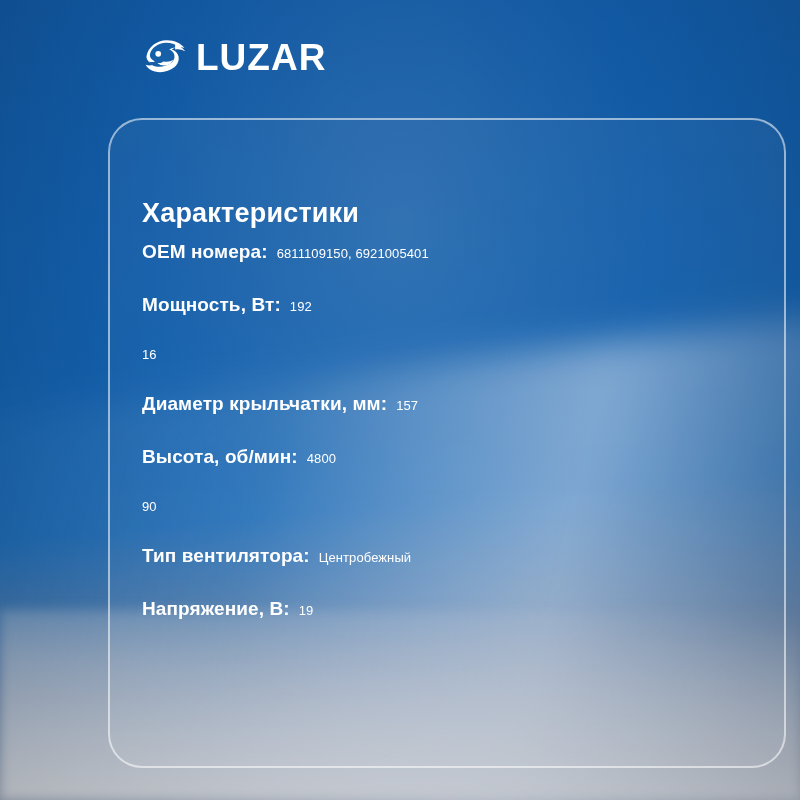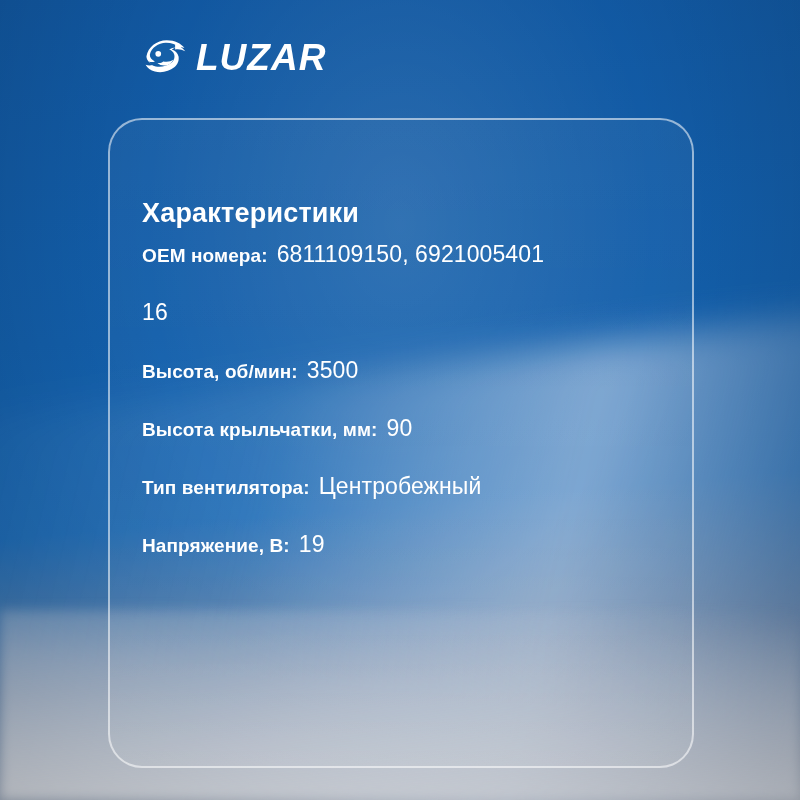--- a/index.html
+++ b/index.html
@@ -61,34 +61,33 @@
     height: 56px;
   }
   .logo-mark {
     width: 54px;
     height: 54px;
     display: block;
   }
   .logo-word {
     font-family: "Liberation Sans", sans-serif;
     font-weight: bold;
-    font-style: italic;
     font-size: 37px;
     letter-spacing: 1px;
     color: #ffffff;
     line-height: 1;
     padding-bottom: 2px;
   }
 
   
   .card {
     position: absolute;
     left: 108px;
     top: 118px;
-    width: 586px;
+    width: 678px;
     height: 650px;
     border: 2px solid rgba(255,255,255,0.55);
     border-radius: 34px;
     background: linear-gradient(180deg, rgba(255,255,255,0.045) 0%, rgba(255,255,255,0.02) 55%, rgba(255,255,255,0.06) 100%);
     box-sizing: border-box;
   }
   .card-inner {
     padding: 78px 0 0 32px;
   }
   .card-title {
@@ -113,21 +112,21 @@
   }
   .spec-row:first-child {
     margin-top: 8px;
   }
   .spec-label {
     font-size: 19px;
     font-weight: bold;
     letter-spacing: 0.1px;
   }
   .spec-value {
-    font-size: 23px;
+    font-size: 13px;
     font-weight: normal;
     letter-spacing: 0.1px;
   }
 </style>
 </head>
 <body>
 
 <div class="page">
   <div class="bg-base"></div>
   <div class="bg-sheen"></div>
@@ -149,28 +148,35 @@
 
   <div class="card">
     <div class="card-inner">
       <h1 class="card-title">Характеристики</h1>
       <ul class="spec-list">
         <li class="spec-row">
           <span class="spec-label">OEM номера:</span>
           <span class="spec-value">6811109150, 6921005401</span>
         </li>
         <li class="spec-row">
+          <span class="spec-label">Мощность, Вт:</span>
+          <span class="spec-value">192</span>
+        </li>
+        <li class="spec-row">
           <span class="spec-value">16</span>
         </li>
         <li class="spec-row">
-          <span class="spec-label">Высота, об/мин:</span>
-          <span class="spec-value">3500</span>
+          <span class="spec-label">Диаметр крыльчатки, мм:</span>
+          <span class="spec-value">157</span>
         </li>
         <li class="spec-row">
-          <span class="spec-label">Высота крыльчатки, мм:</span>
+          <span class="spec-label">Высота, об/мин:</span>
+          <span class="spec-value">4800</span>
+        </li>
+        <li class="spec-row">
           <span class="spec-value">90</span>
         </li>
         <li class="spec-row">
           <span class="spec-label">Тип вентилятора:</span>
           <span class="spec-value">Центробежный</span>
         </li>
         <li class="spec-row">
           <span class="spec-label">Напряжение, В:</span>
           <span class="spec-value">19</span>
         </li>

